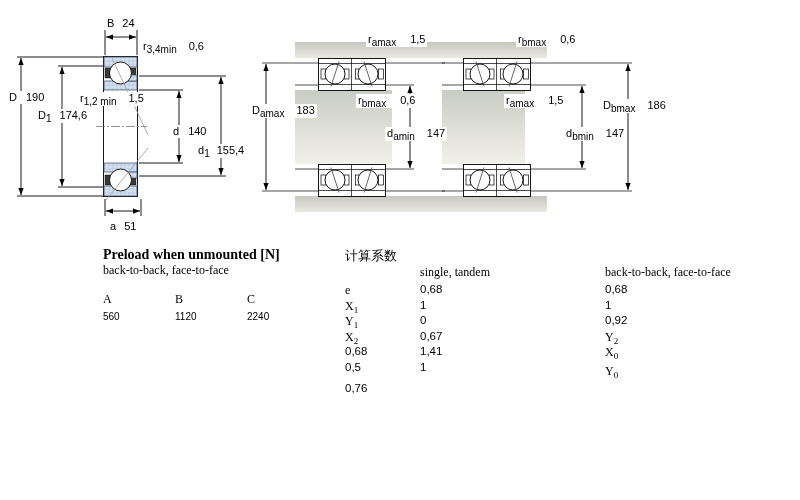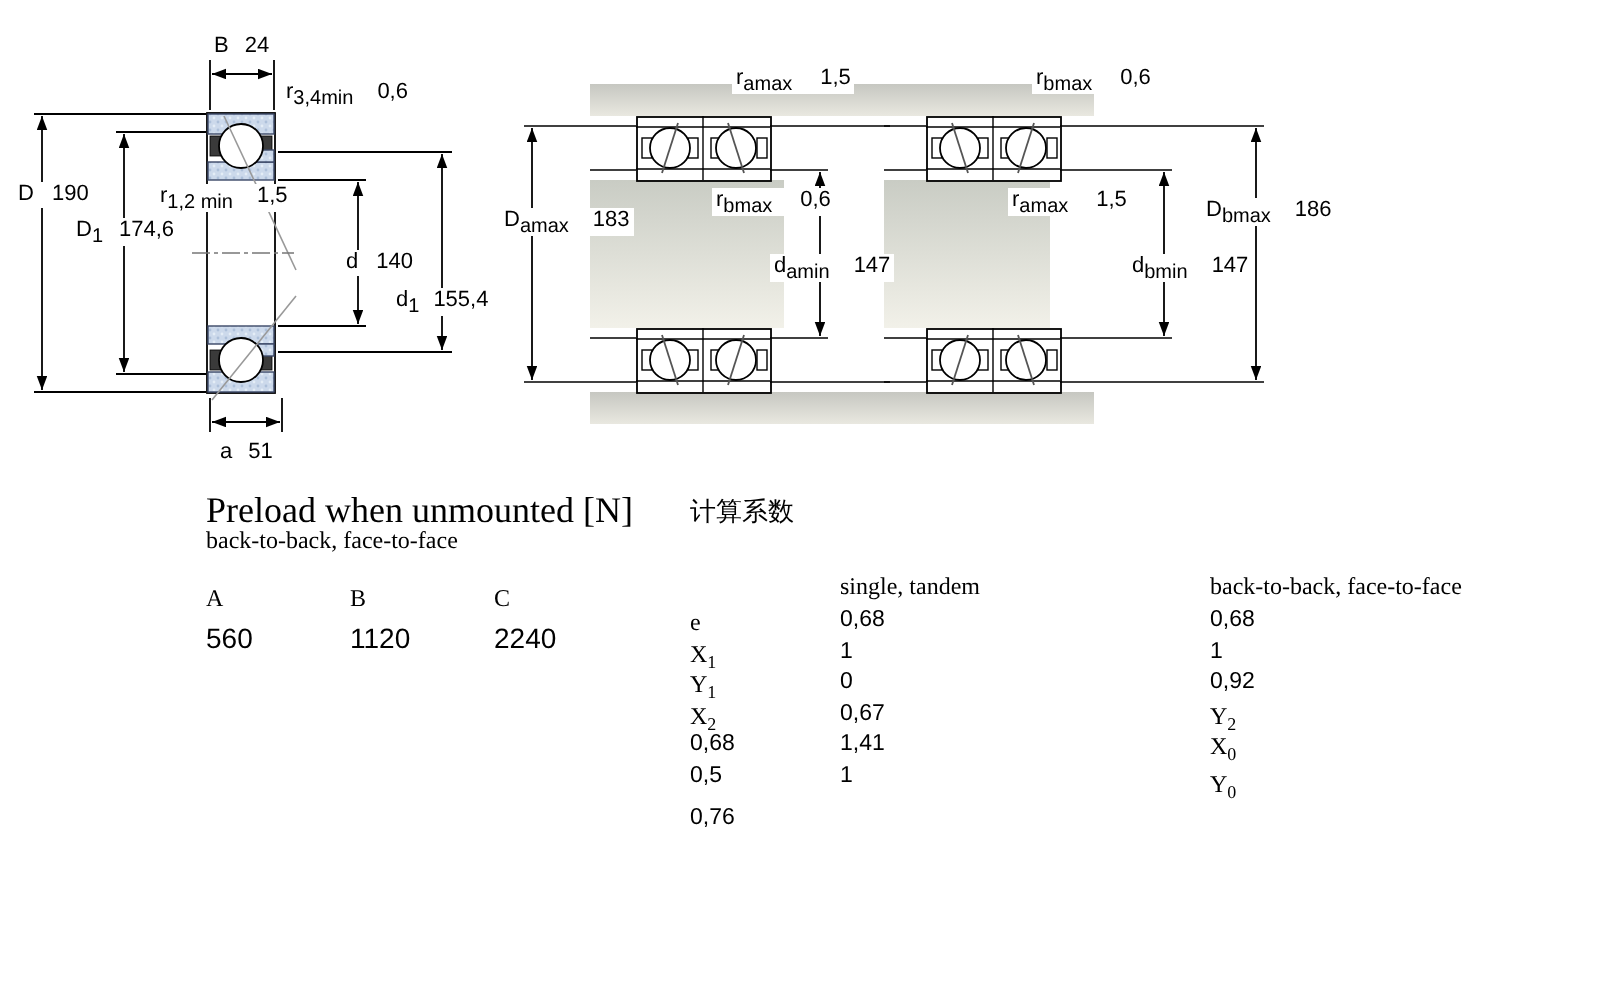--- a/index.html
+++ b/index.html
@@ -15,27 +15,27 @@
   .diag{stroke:#555;stroke-width:0.9;fill:none}
   .contact{stroke:#999;stroke-width:0.8;fill:none}
   .dimline{stroke:#000;stroke-width:0.9;fill:none}
   
   .dim{position:absolute;display:flex;align-items:flex-start;font-size:11px;line-height:13px;
        color:#000;background:#fff;padding:0 2px;white-space:nowrap;z-index:5}
   .dim .s{font-size:10px;line-height:9px;margin-top:4.5px;letter-spacing:0}
   .dim .v{margin-left:var(--g,10px)}
   
   .tbl{position:absolute;color:#000}
-  .pt-title{font-family:"Liberation Serif",serif;font-weight:normal;font-size:18px;line-height:14px}
+  .pt-title{font-family:"Liberation Serif",serif;font-weight:bold;font-size:14px;line-height:14px}
   .pt-sub{font-family:"Liberation Serif",serif;font-size:12px;line-height:14px;margin-top:1px}
   .pt-grid{display:grid;grid-template-columns:72px 72px 90px;margin-top:15px;row-gap:4px}
   .pt-grid .hd{font-family:"Liberation Serif",serif;font-size:12px}
-  .pt-grid .vl{font-size:14px}
+  .pt-grid .vl{font-size:10px}
   .ft-title{font-weight:normal;font-size:13px;line-height:15px}
-  .ft-grid{display:grid;grid-template-columns:75px 185px 190px;margin-top:23px}
+  .ft-grid{display:grid;grid-template-columns:75px 185px 190px;margin-top:2px}
   .ft-grid .hd{font-family:"Liberation Serif",serif;font-size:12px;height:18px}
   .ft-grid .lb{font-family:"Liberation Serif",serif;font-size:12px;height:15.5px;display:flex;align-items:flex-start}
   .ft-grid .lb .s{font-size:9px;margin-top:6px}
   .ft-grid .vl{font-size:11.5px;height:15.5px}
   .gap2{margin-top:3px}
 </style>
 </head>
 <body>
 
 <div id="stage">

